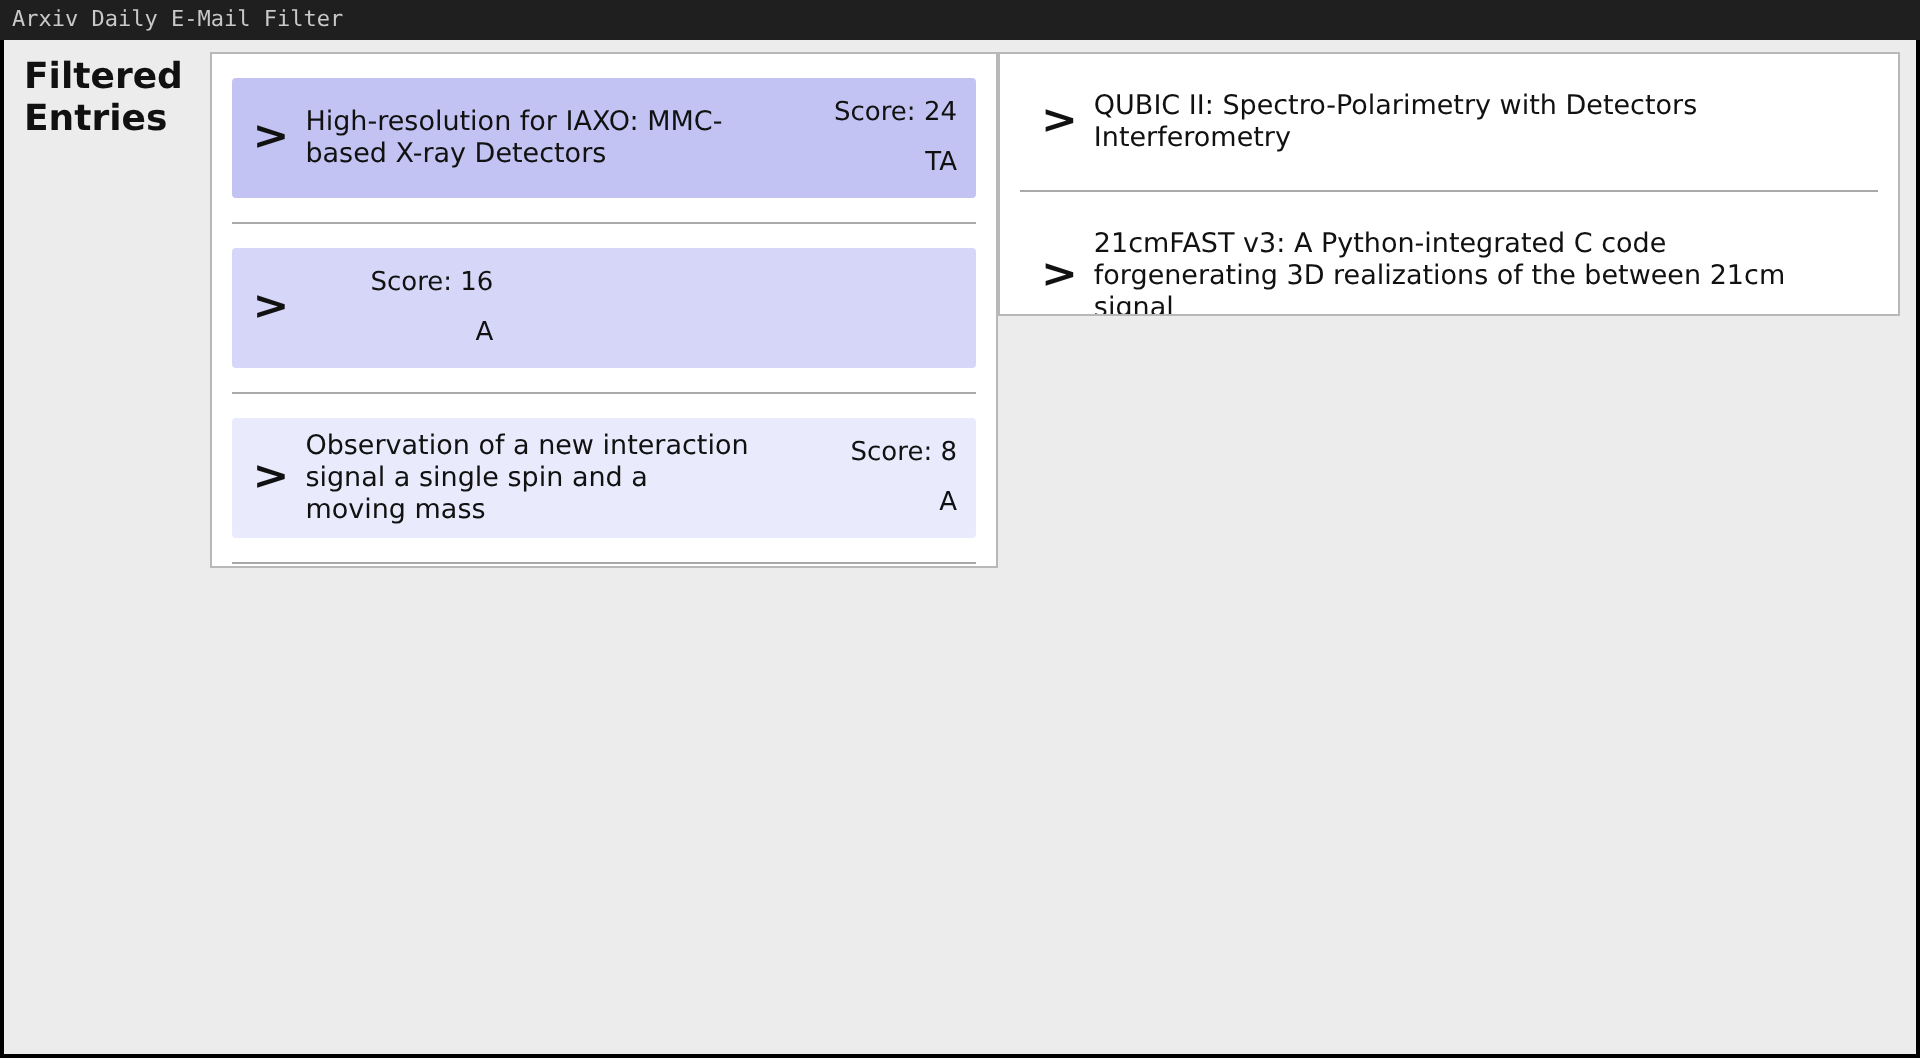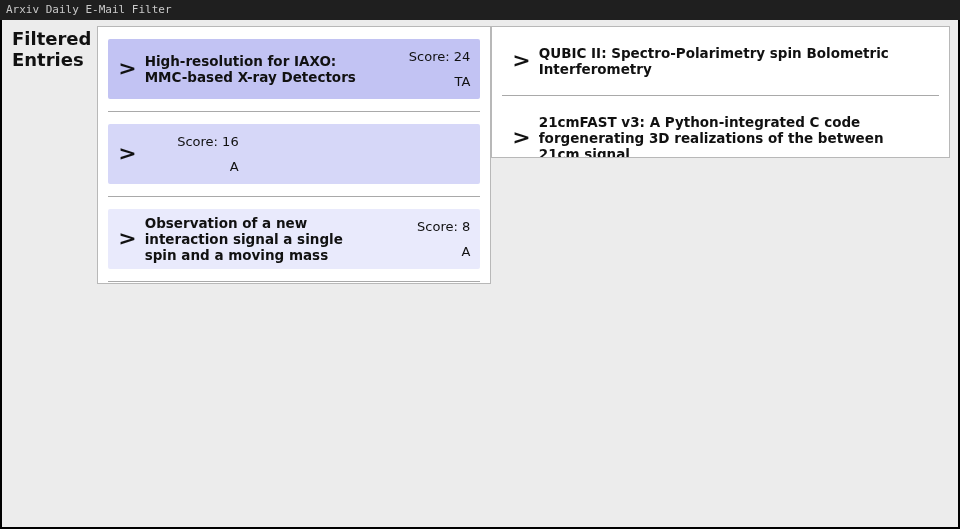--- a/index.html
+++ b/index.html
@@ -12,21 +12,21 @@
   .panel.top { height: 258px; }
   .panel.bottom { height: 132px; }
   .spacer { height: 12px; }
   .panel-inner { padding: 12px 10px 0 10px; }
 
   .entry-wrap { border-bottom: 1px solid #a9a9a9; padding-bottom: 12px; margin-bottom: 0; }
   .entry-wrap:first-child { padding-top: 0; }
   .entry { display: flex; align-items: center; border-radius: 2px; padding: 6px 10px 6px 6px; margin-top: 12px; }
   .entry-wrap:first-child .entry { margin-top: 0; }
   .chev { font-size: 22px; font-weight: 900; line-height: 1; transform: scaleY(0.9); padding: 0 8px 0 4px; user-select: none; color: #111; }
-  .etitle { flex: 1 1 auto; font-weight: bold; font-size: 13.5px; color: #111; padding-right: 10px; }
+  .etitle { flex: 1 1 auto; font-weight: normal; font-size: 13.5px; color: #111; padding-right: 10px; }
   .meta { display: flex; flex-direction: column; align-items: flex-end; gap: 10px; font-size: 13px; color: #111; min-width: 62px; padding: 4px 0; margin-left: 32px; }
 
   
   .panel::-webkit-scrollbar { width: 16px; background: #eaeaea; }
   .panel::-webkit-scrollbar-thumb { background: #c6c6c6; border: 1px solid #a8a8a8; }
   .panel::-webkit-scrollbar-button { background: #eaeaea; height: 16px; border: 1px solid #a8a8a8; }
 </style>
 </head>
 <body>
 
@@ -71,21 +71,21 @@
         </div>
     </div>
 
     <div class="spacer"></div>
 
     <div class="panel bottom">
       <div class="panel-inner" id="other-list">
           <div class="entry-wrap">
             <div class="entry" style="background: rgb(255, 255, 255);">
               <span class="chev">&gt;</span>
-              <span class="etitle">QUBIC II: Spectro-Polarimetry spin Bolometric Interferometry</span>
+              <span class="etitle">QUBIC II: Spectro-Polarimetry with Detectors Interferometry</span>
             </div>
           </div>
           <div class="entry-wrap">
             <div class="entry" style="background: rgb(255, 255, 255);">
               <span class="chev">&gt;</span>
               <span class="etitle">21cmFAST v3: A Python-integrated C code forgenerating 3D realizations of the between 21cm signal</span>
             </div>
           </div>
         </div>
     </div>

